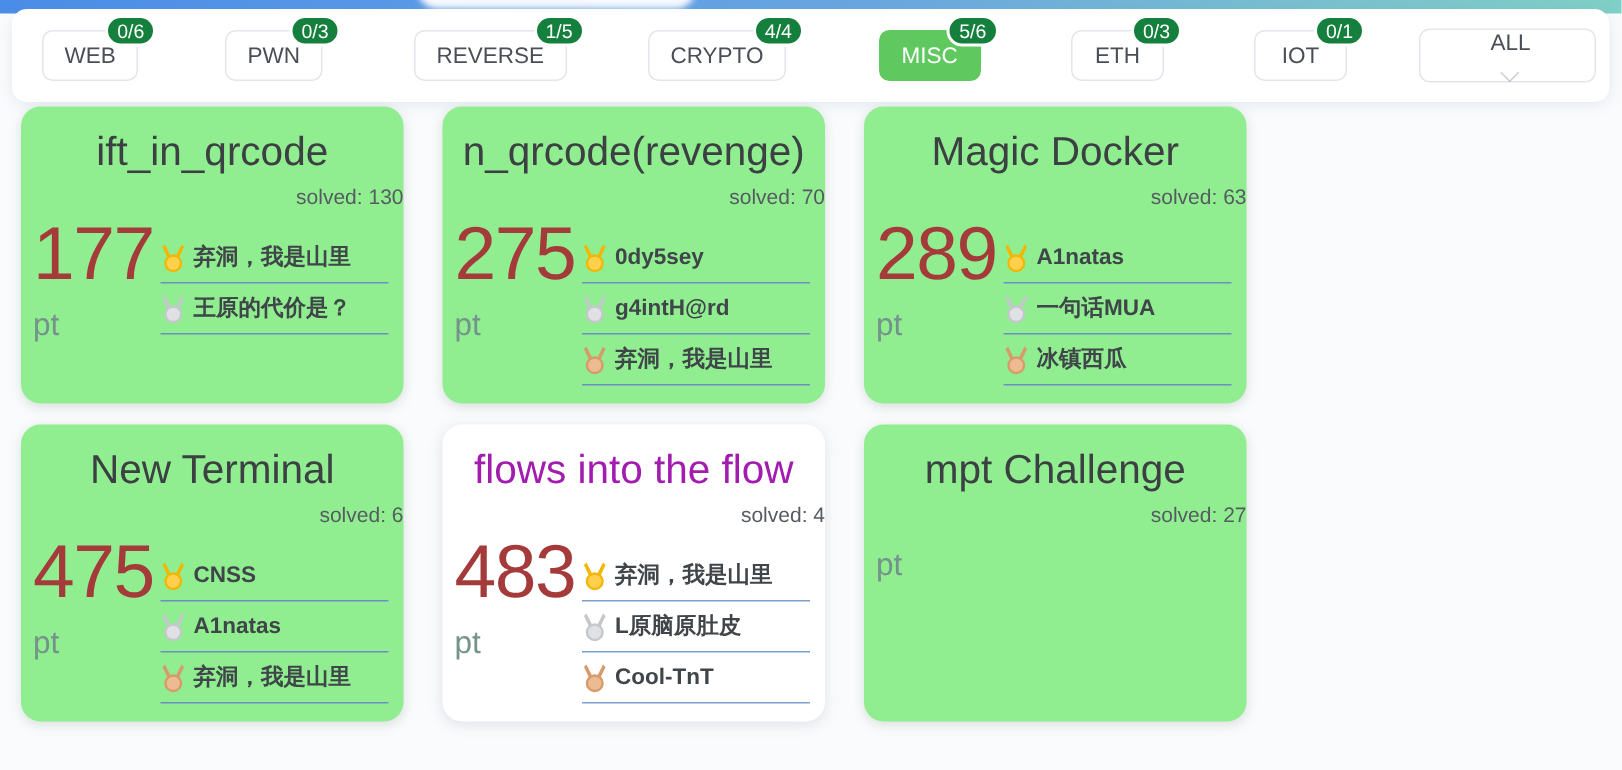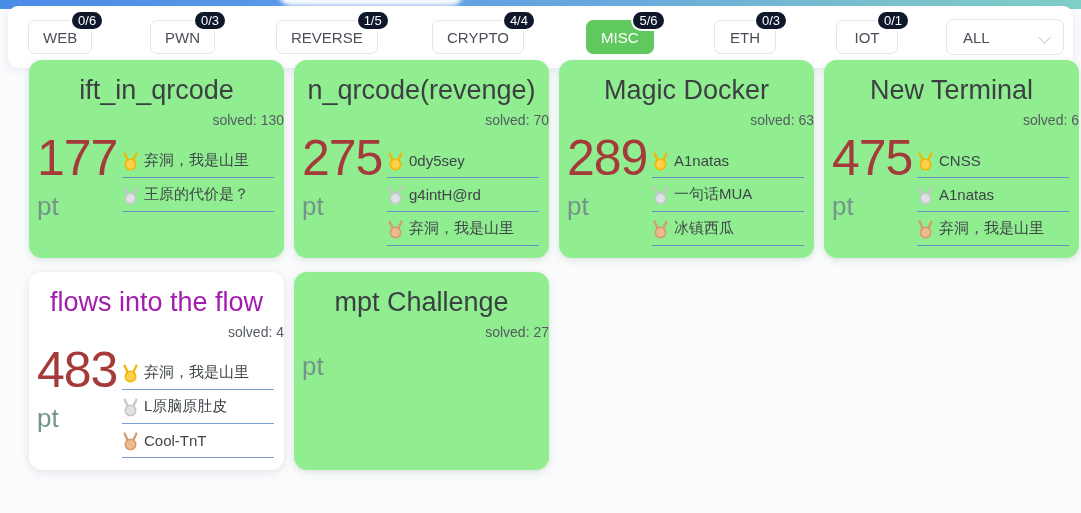--- a/index.html
+++ b/index.html
@@ -46,50 +46,49 @@
     white-space: nowrap;
   }
   .cat.active {
     background: #5fc95f;
     border-color: #5fc95f;
     color: #ffffff;
   }
   .cat .badge {
     position: absolute; top: -11px; right: -13px;
     min-width: 31px; height: 21px;
-    background: #0f172a;
+    background: #15803d;
     color: #ffffff;
     border-radius: 11px;
     font-size: 13px;
     display: flex; align-items: center; justify-content: center;
     padding: 0 6px;
     border: 2px solid #ffffff;
   }
   .dropdown {
     height: 36px; width: 118px;
     border: 1px solid #e3e6ec; border-radius: 7px;
     background: #fff; color: #4a4f57; font-size: 15px;
     display: flex; align-items: center; justify-content: space-between;
-    padding: 0 12px 0 16px; cursor: pointer;
+    padding: 0 12px 0 16px; cursor: pointer; flex-direction: column;
   }
   .chev { width: 11px; height: 11px; position: relative; opacity: .45; }
   .chev::after {
     content: ""; position: absolute; left: 0; top: 1px;
     width: 8px; height: 8px;
     border-right: 1.6px solid #8a9099; border-bottom: 1.6px solid #8a9099;
     transform: rotate(45deg);
   }
 
   
   .grid {
-    position: absolute; top: 60px; left: 14px;
+    position: absolute; top: 71px; left: 14px;
     width: 1053px;
     display: flex; flex-wrap: wrap;
-    gap: 14px 10px;
-    margin-left: 15px;
+    gap: 14px 26px;
   }
   .card {
     width: 255px; height: 198px;
     border-radius: 13px;
     position: relative;
     overflow: hidden;
     cursor: pointer;
     padding: 0;
   }
   .card.solved {
@@ -116,25 +115,26 @@
   }
   .score-box {
     position: absolute; left: 8px; top: 72px;
     width: 110px; text-align: left;
   }
   .score {
     font-size: 50px; color: #a53a3a; line-height: 52px;
     letter-spacing: -1px;
   }
   .pt {
-    font-size: 26px; color: #74938a; line-height: 44px;
+    font-size: 21px; color: #74938a; line-height: 44px;
   }
   .solvers {
     position: absolute; right: 10px; top: 84px;
     width: 152px;
+    font-weight: bold;
   }
   .solver {
     height: 34px;
     display: flex; align-items: center;
     border-bottom: 1.4px solid #6b8fc4;
     gap: 5px;
     overflow: hidden;
   }
   .solver .name {
     font-size: 15px; color: #3f4549;

